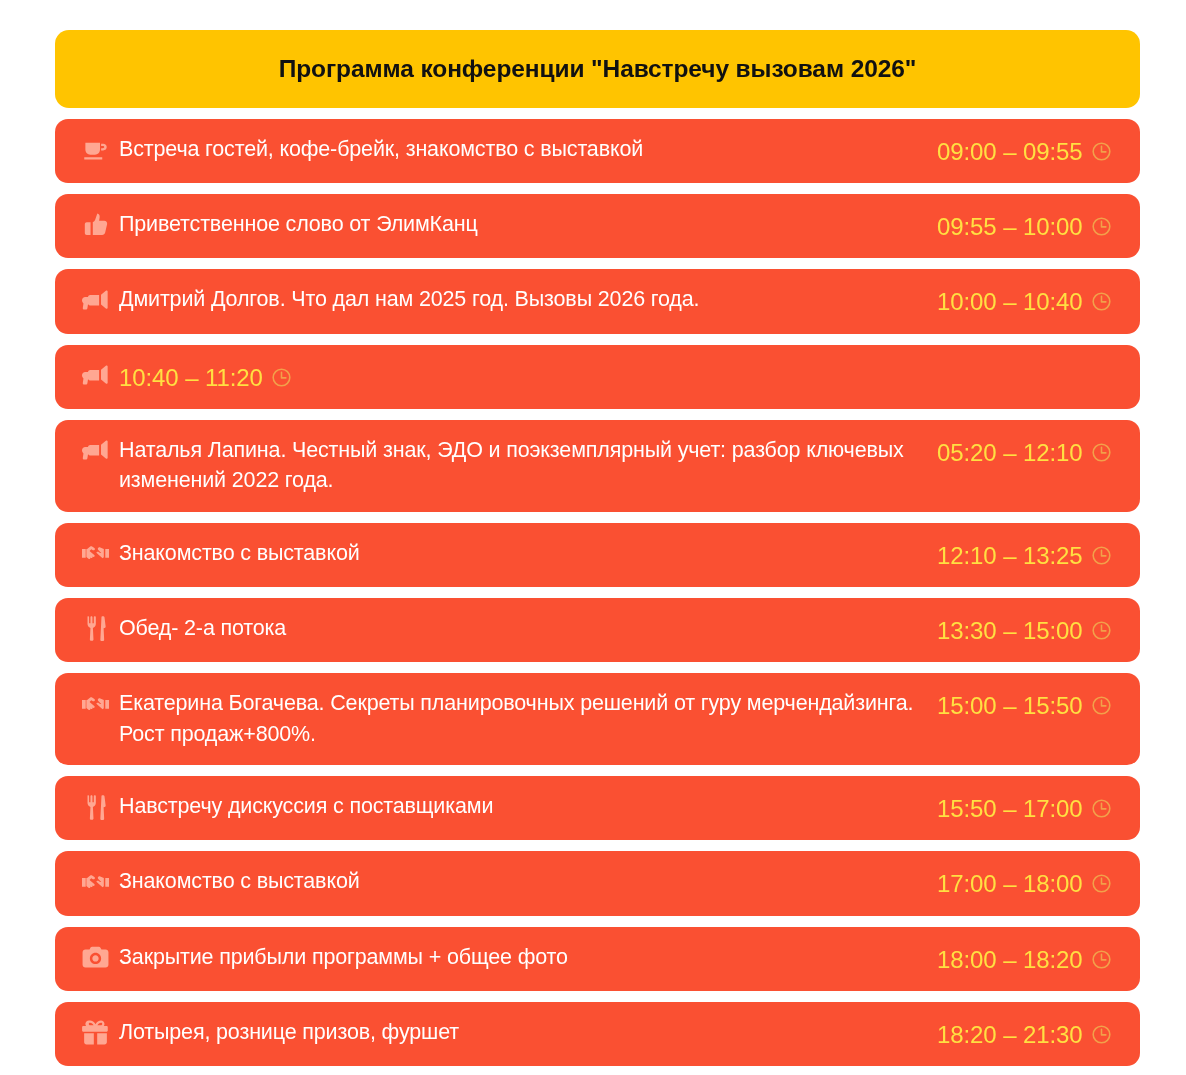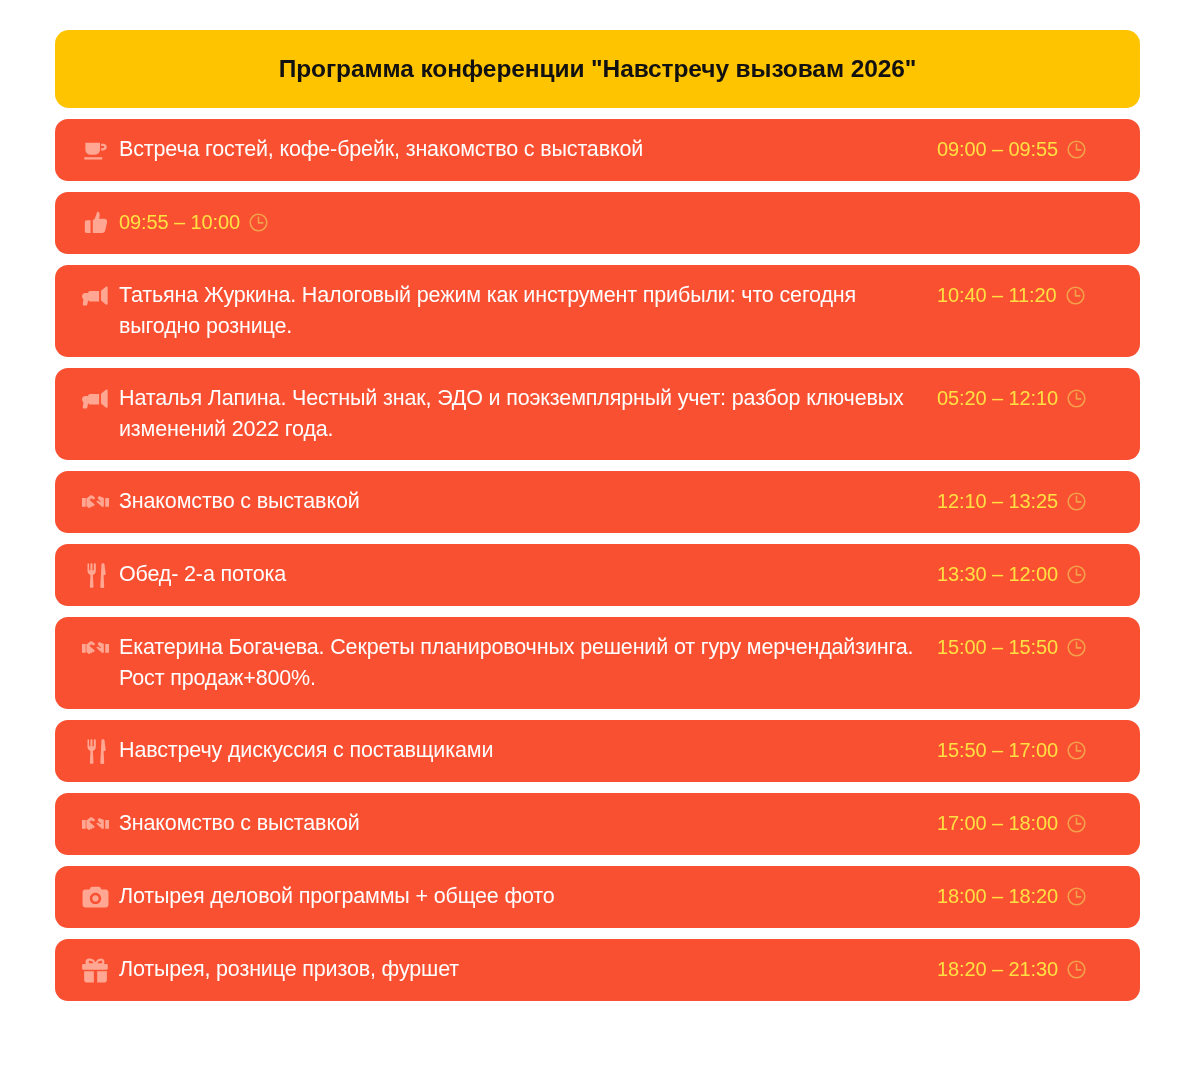--- a/index.html
+++ b/index.html
@@ -86,21 +86,21 @@
   .row-time {
     flex: 0 0 auto;
     display: flex;
     align-items: center;
     column-gap: 9px;
     padding-top: 3px;
     white-space: nowrap;
   }
   .row-time-text {
     color: #FFE042;
-    font-size: 20px;
+    font-size: 24px;
     letter-spacing: -0.1px;
     line-height: 1.3;
   }
   .clock-icon {
     width: 19px;
     height: 19px;
     display: block;
     flex: 0 0 auto;
   }
   .clock-icon svg { display: block; width: 19px; height: 19px; }
@@ -131,53 +131,70 @@
   </svg>
           </span>
         </div>
       </div>
       <div class="row">
         <span class="row-icon">
           <svg id="glyph-thumbs-up-icon" viewBox="0 0 24 24" xmlns="http://www.w3.org/2000/svg">
     <path d="M13.6 1.4c1.5.3 2.3 1.6 2.1 3.2l-.5 3.1h4.5c1.8 0 3 1.5 2.6 3.2l-1.7 7.4c-.3 1.3-1.4 2.2-2.7 2.2H9.6V8.9c1-.3 1.7-1 2.1-2l1.9-5.5zM7.6 9.1v11.4H4.2c-1 0-1.7-.8-1.7-1.8v-7.8c0-1 .8-1.8 1.7-1.8h3.4z"></path>
   </svg>
         </span>
+        <div class="row-title">Приветственное слово от ЭлимКанц</div>
         <div class="row-time">
           <span class="row-time-text">09:55 – 10:00</span>
           <span class="clock-icon">
             <svg id="glyph-clock-icon" viewBox="0 0 24 24" xmlns="http://www.w3.org/2000/svg">
     <circle cx="12" cy="12" r="10.5" fill="none" stroke="#F2A04A" stroke-width="2"></circle>
     <path d="M12 5.5v7h5.5" fill="none" stroke="#F2A04A" stroke-width="2" stroke-linecap="round" stroke-linejoin="round"></path>
   </svg>
           </span>
         </div>
       </div>
       <div class="row">
         <span class="row-icon">
           <svg id="glyph-megaphone-icon" viewBox="0 0 24 24" xmlns="http://www.w3.org/2000/svg">
     <path d="M21.2 3.3c.6-.5 1.6-.1 1.6.7v14.4c0 .8-1 1.2-1.6.7l-4.3-3.6V6.9l4.3-3.6zM15.2 7.2v9.2H7c-.8 0-1.4-.5-1.6-1.2l-.6 3.7c-.1.7-.7 1.2-1.4 1.2H2c-.8 0-1.4-.7-1.3-1.5l.6-3.9C.6 14 0 13 0 11.8c0-1.6 1.3-2.9 2.9-2.9h2.4c.2-1 1-1.7 2-1.7h7.9z"></path>
   </svg>
         </span>
-        <div class="row-title">Татьяна Журкина. Налоговый режим как инструмент прибыли: что сегодня выгодно рознице.</div>
-        <div class="row-time">
-          <span class="row-time-text">10:40 – 11:20</span>
+        <div class="row-title">Дмитрий Долгов. Что дал нам 2025 год. Вызовы 2026 года.</div>
+        <div class="row-time">
+          <span class="row-time-text">10:00 – 10:40</span>
           <span class="clock-icon">
             <svg id="glyph-clock-icon" viewBox="0 0 24 24" xmlns="http://www.w3.org/2000/svg">
     <circle cx="12" cy="12" r="10.5" fill="none" stroke="#F2A04A" stroke-width="2"></circle>
     <path d="M12 5.5v7h5.5" fill="none" stroke="#F2A04A" stroke-width="2" stroke-linecap="round" stroke-linejoin="round"></path>
   </svg>
           </span>
         </div>
       </div>
       <div class="row">
         <span class="row-icon">
           <svg id="glyph-megaphone-icon" viewBox="0 0 24 24" xmlns="http://www.w3.org/2000/svg">
     <path d="M21.2 3.3c.6-.5 1.6-.1 1.6.7v14.4c0 .8-1 1.2-1.6.7l-4.3-3.6V6.9l4.3-3.6zM15.2 7.2v9.2H7c-.8 0-1.4-.5-1.6-1.2l-.6 3.7c-.1.7-.7 1.2-1.4 1.2H2c-.8 0-1.4-.7-1.3-1.5l.6-3.9C.6 14 0 13 0 11.8c0-1.6 1.3-2.9 2.9-2.9h2.4c.2-1 1-1.7 2-1.7h7.9z"></path>
   </svg>
         </span>
+        <div class="row-time">
+          <span class="row-time-text">10:40 – 11:20</span>
+          <span class="clock-icon">
+            <svg id="glyph-clock-icon" viewBox="0 0 24 24" xmlns="http://www.w3.org/2000/svg">
+    <circle cx="12" cy="12" r="10.5" fill="none" stroke="#F2A04A" stroke-width="2"></circle>
+    <path d="M12 5.5v7h5.5" fill="none" stroke="#F2A04A" stroke-width="2" stroke-linecap="round" stroke-linejoin="round"></path>
+  </svg>
+          </span>
+        </div>
+      </div>
+      <div class="row">
+        <span class="row-icon">
+          <svg id="glyph-megaphone-icon" viewBox="0 0 24 24" xmlns="http://www.w3.org/2000/svg">
+    <path d="M21.2 3.3c.6-.5 1.6-.1 1.6.7v14.4c0 .8-1 1.2-1.6.7l-4.3-3.6V6.9l4.3-3.6zM15.2 7.2v9.2H7c-.8 0-1.4-.5-1.6-1.2l-.6 3.7c-.1.7-.7 1.2-1.4 1.2H2c-.8 0-1.4-.7-1.3-1.5l.6-3.9C.6 14 0 13 0 11.8c0-1.6 1.3-2.9 2.9-2.9h2.4c.2-1 1-1.7 2-1.7h7.9z"></path>
+  </svg>
+        </span>
         <div class="row-title">Наталья Лапина. Честный знак, ЭДО и поэкземплярный учет: разбор ключевых изменений 2022 года.</div>
         <div class="row-time">
           <span class="row-time-text">05:20 – 12:10</span>
           <span class="clock-icon">
             <svg id="glyph-clock-icon" viewBox="0 0 24 24" xmlns="http://www.w3.org/2000/svg">
     <circle cx="12" cy="12" r="10.5" fill="none" stroke="#F2A04A" stroke-width="2"></circle>
     <path d="M12 5.5v7h5.5" fill="none" stroke="#F2A04A" stroke-width="2" stroke-linecap="round" stroke-linejoin="round"></path>
   </svg>
           </span>
         </div>
@@ -200,21 +217,21 @@
         </div>
       </div>
       <div class="row">
         <span class="row-icon">
           <svg id="glyph-fork-knife-icon" viewBox="0 0 24 24" xmlns="http://www.w3.org/2000/svg">
     <path d="M5.4 1.2c.5 0 .9.4.9.9v5.3h1.2V2.1c0-.5.4-.9.9-.9s.9.4.9.9v5.3h1.2V2.1c0-.5.4-.9.9-.9s.9.4.9.9v6c0 1.6-1.1 3-2.6 3.4l.5 10.3c0 .6-.4 1.1-1 1.1H8c-.6 0-1.1-.5-1-1.1l.5-10.3C6 11.1 4.9 9.7 4.9 8.1v-6c0-.5.1-.9.5-.9zM19 1.2c.5 0 .9.3 1 .8l1 8.3c.1.6-.3 1.2-.9 1.3l-.9.2.5 10.1c0 .6-.4 1.1-1 1.1h-1.4c-.6 0-1.1-.5-1-1.1l1-19.9c0-.4.4-.8.9-.8z"></path>
   </svg>
         </span>
         <div class="row-title">Обед- 2-а потока</div>
         <div class="row-time">
-          <span class="row-time-text">13:30 – 12:00</span>
+          <span class="row-time-text">13:30 – 15:00</span>
           <span class="clock-icon">
             <svg id="glyph-clock-icon" viewBox="0 0 24 24" xmlns="http://www.w3.org/2000/svg">
     <circle cx="12" cy="12" r="10.5" fill="none" stroke="#F2A04A" stroke-width="2"></circle>
     <path d="M12 5.5v7h5.5" fill="none" stroke="#F2A04A" stroke-width="2" stroke-linecap="round" stroke-linejoin="round"></path>
   </svg>
           </span>
         </div>
       </div>
       <div class="row">
         <span class="row-icon">
@@ -266,21 +283,21 @@
   </svg>
           </span>
         </div>
       </div>
       <div class="row">
         <span class="row-icon">
           <svg id="glyph-camera-icon" viewBox="0 0 24 24" xmlns="http://www.w3.org/2000/svg">
     <path d="M9 2.5h6c.6 0 1.1.3 1.4.8l.9 1.6H21c1.4 0 2.5 1.1 2.5 2.5v11c0 1.4-1.1 2.5-2.5 2.5H3c-1.4 0-2.5-1.1-2.5-2.5v-11C.5 5.9 1.6 4.8 3 4.8h3.7l.9-1.6c.3-.4.8-.7 1.4-.7zm3 5.3c-2.8 0-5 2.2-5 5s2.2 5 5 5 5-2.2 5-5-2.2-5-5-5zm0 2.2c1.6 0 2.8 1.3 2.8 2.8S13.6 15.6 12 15.6 9.2 14.3 9.2 12.8 10.4 10 12 10z"></path>
   </svg>
         </span>
-        <div class="row-title">Лотырея деловой программы + общее фото</div>
+        <div class="row-title">Закрытие прибыли программы + общее фото</div>
         <div class="row-time">
           <span class="row-time-text">18:00 – 18:20</span>
           <span class="clock-icon">
             <svg id="glyph-clock-icon" viewBox="0 0 24 24" xmlns="http://www.w3.org/2000/svg">
     <circle cx="12" cy="12" r="10.5" fill="none" stroke="#F2A04A" stroke-width="2"></circle>
     <path d="M12 5.5v7h5.5" fill="none" stroke="#F2A04A" stroke-width="2" stroke-linecap="round" stroke-linejoin="round"></path>
   </svg>
           </span>
         </div>
       </div>

